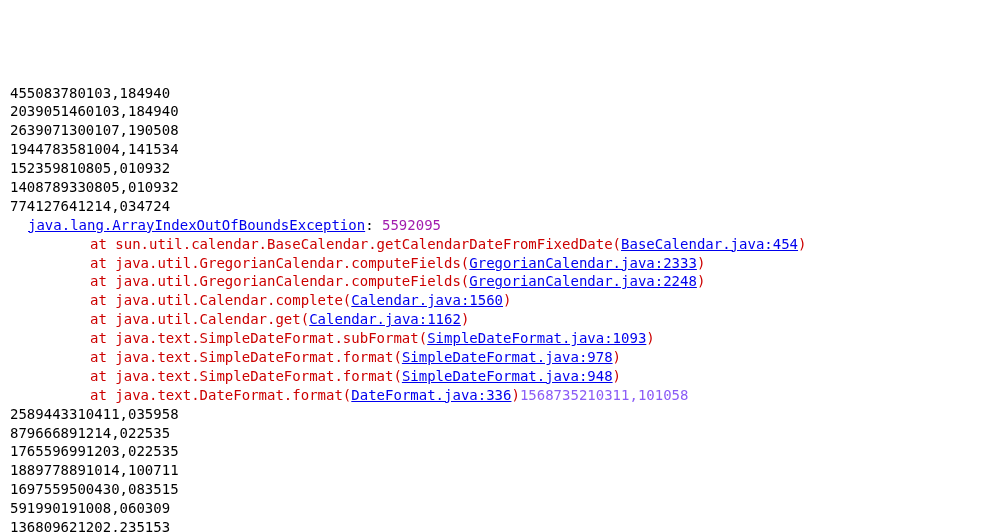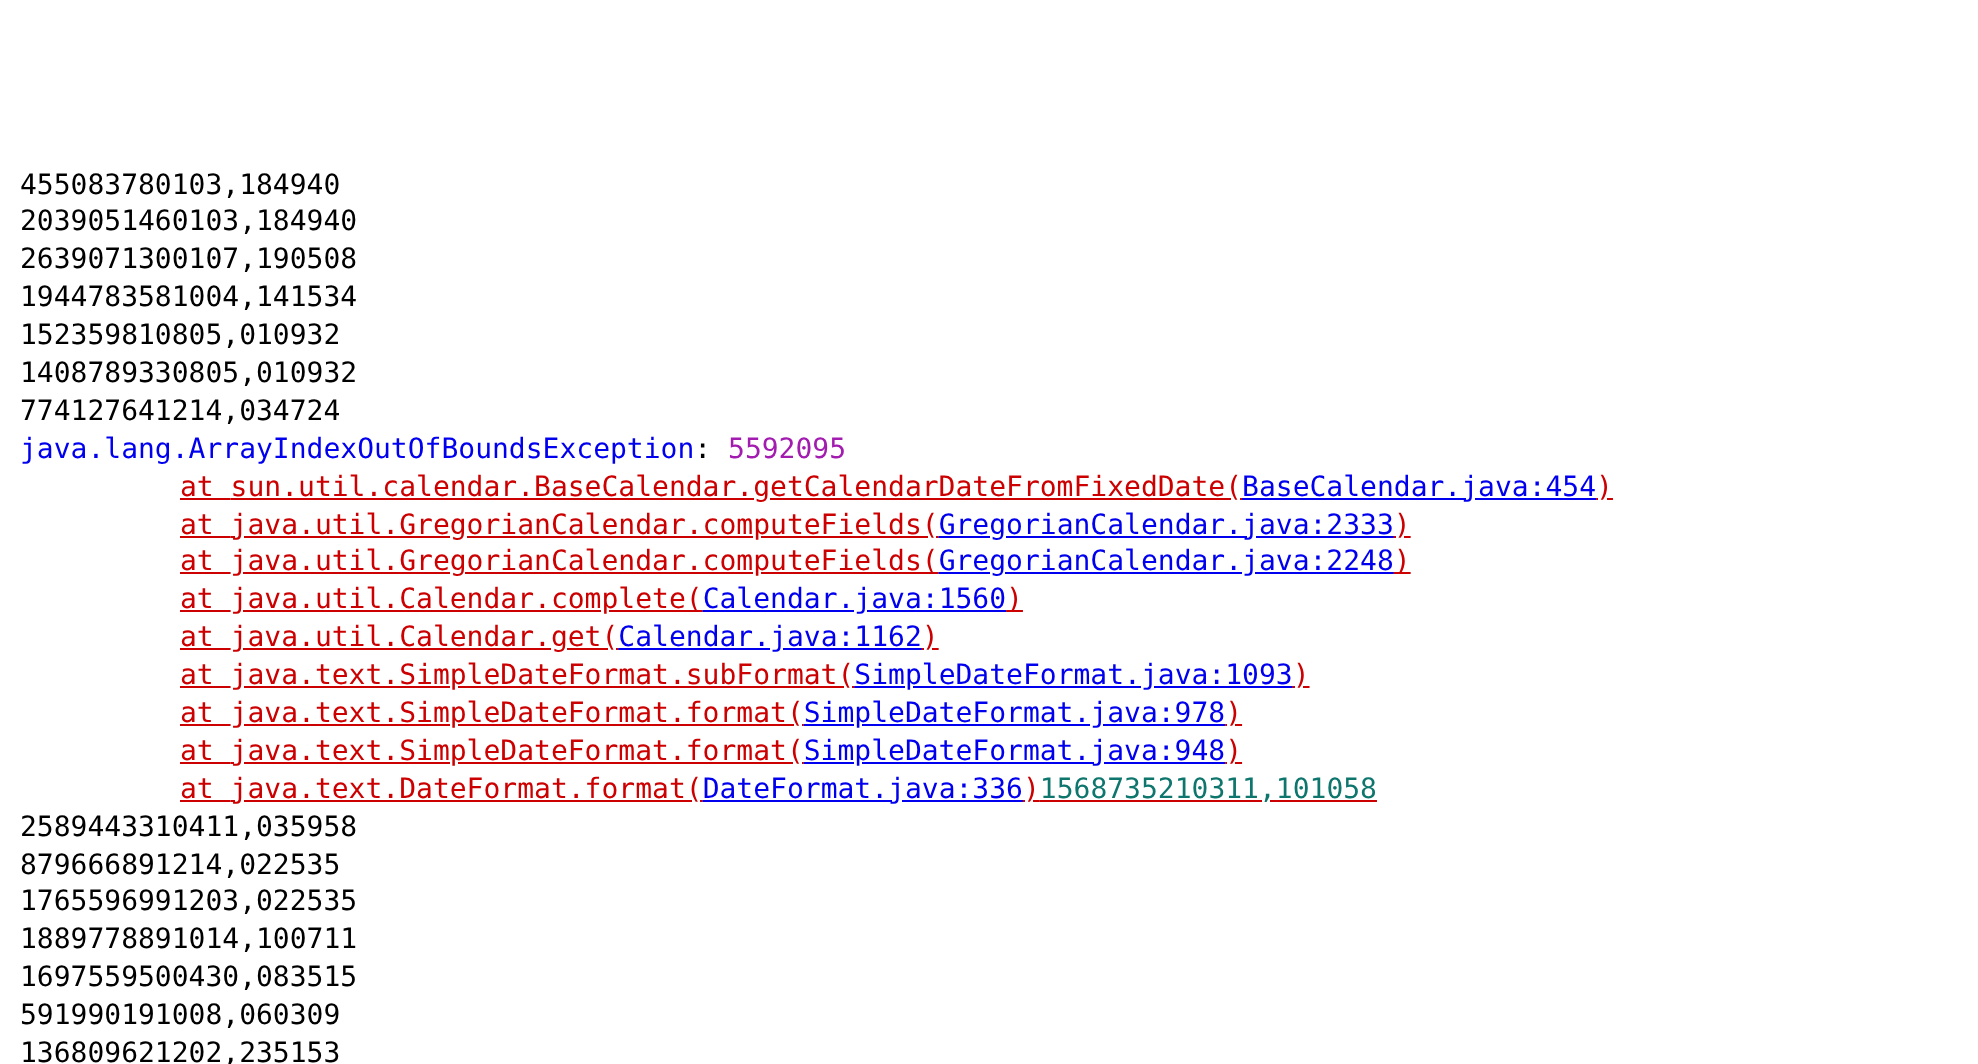--- a/index.html
+++ b/index.html
@@ -8,32 +8,34 @@
       font-size: 14px;
       line-height: 1.35;
       padding: 8px 10px;
       background: #fff;
       color: #000;
       white-space: pre;
     }
     .line { display: block; }
     .exception-link {
       color: #0000EE;
+      text-decoration: underline;
       cursor: pointer;
+      margin-left: 18px;
     }
     .exception-msg { color: #a21caf; }
-    .trace-row { padding-left: 80px; color: #cc0000; text-decoration: underline; }
+    .trace-row { padding-left: 80px; color: #cc0000; }
     .at-kw { color: #cc0000; }
     .trace-text { color: #cc0000; }
     .src-link {
       color: #0000EE;
       text-decoration: underline;
       cursor: pointer;
     }
-    .tail-black { color: #0f766e; text-align: right; }
+    .tail-black { color: #8b5cf6; text-align: right; }
   </style>
 </head>
 <body>
 
 
 
 <div id="console"><span class="line">455083780103,184940</span><span class="line">2039051460103,184940</span><span class="line">2639071300107,190508</span><span class="line">1944783581004,141534</span><span class="line">152359810805,010932</span><span class="line">1408789330805,010932</span><span class="line">774127641214,034724</span><span class="line"><span class="exception-link">java.lang.ArrayIndexOutOfBoundsException</span>: <span class="exception-msg">5592095</span></span><span class="line trace-row"><span class="at-kw">at </span><span class="trace-text">sun.util.calendar.BaseCalendar.getCalendarDateFromFixedDate(</span><span class="src-link">BaseCalendar.java:454</span><span class="trace-text">)</span></span><span class="line trace-row"><span class="at-kw">at </span><span class="trace-text">java.util.GregorianCalendar.computeFields(</span><span class="src-link">GregorianCalendar.java:2333</span><span class="trace-text">)</span></span><span class="line trace-row"><span class="at-kw">at </span><span class="trace-text">java.util.GregorianCalendar.computeFields(</span><span class="src-link">GregorianCalendar.java:2248</span><span class="trace-text">)</span></span><span class="line trace-row"><span class="at-kw">at </span><span class="trace-text">java.util.Calendar.complete(</span><span class="src-link">Calendar.java:1560</span><span class="trace-text">)</span></span><span class="line trace-row"><span class="at-kw">at </span><span class="trace-text">java.util.Calendar.get(</span><span class="src-link">Calendar.java:1162</span><span class="trace-text">)</span></span><span class="line trace-row"><span class="at-kw">at </span><span class="trace-text">java.text.SimpleDateFormat.subFormat(</span><span class="src-link">SimpleDateFormat.java:1093</span><span class="trace-text">)</span></span><span class="line trace-row"><span class="at-kw">at </span><span class="trace-text">java.text.SimpleDateFormat.format(</span><span class="src-link">SimpleDateFormat.java:978</span><span class="trace-text">)</span></span><span class="line trace-row"><span class="at-kw">at </span><span class="trace-text">java.text.SimpleDateFormat.format(</span><span class="src-link">SimpleDateFormat.java:948</span><span class="trace-text">)</span></span><span class="line trace-row"><span class="at-kw">at </span><span class="trace-text">java.text.DateFormat.format(</span><span class="src-link">DateFormat.java:336</span><span class="trace-text">)</span><span class="tail-black">1568735210311,101058</span></span><span class="line">2589443310411,035958</span><span class="line">879666891214,022535</span><span class="line">1765596991203,022535</span><span class="line">1889778891014,100711</span><span class="line">1697559500430,083515</span><span class="line">591990191008,060309</span><span class="line">136809621202,235153</span></div>
 
 
 

